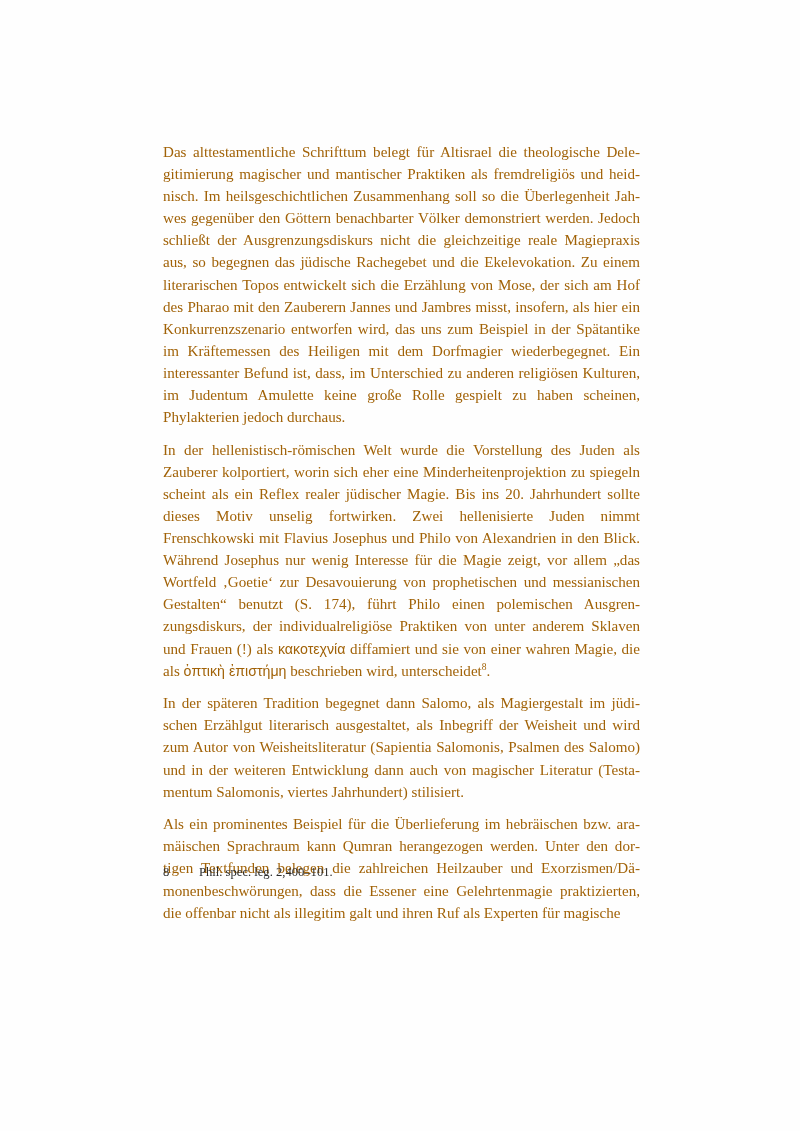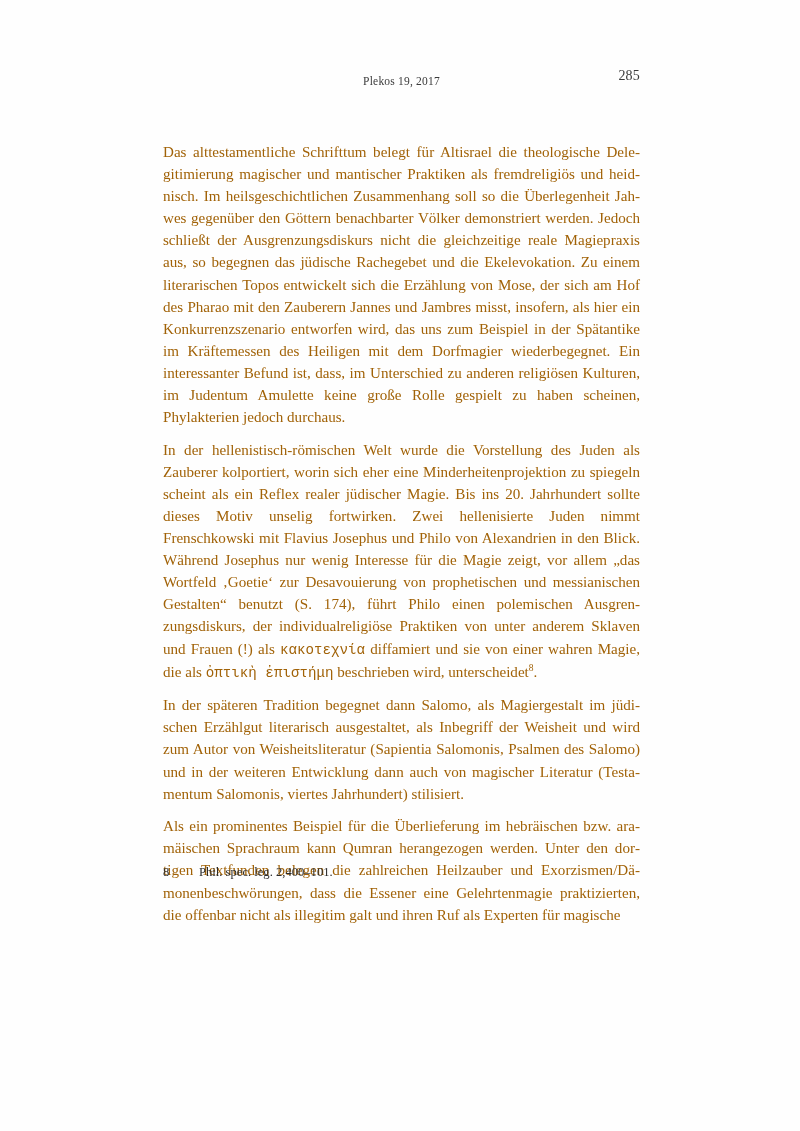--- a/index.html
+++ b/index.html
@@ -66,21 +66,21 @@
     text-align: justify;
     text-justify: inter-word;
     color: #a16207;
     hyphens: manual;
     -webkit-hyphens: manual;
   }
   p.para:last-child { margin-bottom: 0; }
 
   .it { }
   .gr {
-    font-family: Liberation Mono, monospace;
+    font-family: Liberation Sans, sans-serif;
     font-size: 14.2px;
     margin-top: 8px;
   }
   sup.fnref {
     font-size: 9.5px;
     vertical-align: super;
     line-height: 0;
   }
 
   
@@ -102,24 +102,20 @@
   }
   .footnote-text {
     flex: 1 1 auto;
   }
 </style>
 </head>
 <body>
 
 <div class="page">
 
-  <div class="running-head">
-    <div class="running-head-title">Plekos 19, 2017</div>
-    <div class="running-head-folio">285</div>
-  </div>
 
   <div class="textblock">
     <p class="para">Das alttestamentliche Schrifttum belegt für Altisrael die theologische Dele­gitimierung magischer und mantischer Praktiken als fremdreligiös und heid­nisch. Im heilsgeschichtlichen Zusammenhang soll so die Überlegenheit Jah­wes gegenüber den Göttern benachbarter Völker demonstriert werden. Je­doch schließt der Ausgrenzungsdiskurs nicht die gleichzeitige reale Magie­praxis aus, so begegnen das jüdische Rachegebet und die Ekelevokation. Zu einem literarischen Topos entwickelt sich die Erzählung von Mose, der sich am Hof des Pharao mit den Zauberern Jannes und Jambres misst, insofern, als hier ein Konkurrenzszenario entworfen wird, das uns zum Beispiel in der Spätantike im Kräftemessen des Heiligen mit dem Dorfmagier wiederbegeg­net. Ein interessanter Befund ist, dass, im Unterschied zu anderen religiösen Kulturen, im Judentum Amulette keine große Rolle gespielt zu haben schei­nen, Phylakterien jedoch durchaus.</p>
     <p class="para"><span>In der hellenistisch-römischen Welt wurde die Vorstellung des Juden als Zauberer kolportiert, worin sich eher eine Minderheitenprojektion zu spie­geln scheint als ein Reflex realer jüdischer Magie. Bis ins 20. Jahrhundert sollte dieses Motiv unselig fortwirken. Zwei hellenisierte Juden nimmt Frenschkowski mit Flavius Josephus und Philo von Alexandrien in den Blick. Während Josephus nur wenig Interesse für die Magie zeigt, vor allem „das Wortfeld ‚Goetie‘ zur Desavouierung von prophetischen und messia­nischen Gestalten“ benutzt (S. 174), führt Philo einen polemischen Ausgren­zungsdiskurs, der individualreligiöse Praktiken von unter anderem Sklaven und Frauen (!) als </span><span class="gr">κακοτεχνία</span><span> diffamiert und sie von einer wahren Magie, die als </span><span class="gr">ὀπτικὴ ἐπιστήμη</span><span> beschrieben wird, unterscheidet</span><sup class="fnref">8</sup><span>.</span></p>
     <p class="para"><span>In der späteren Tradition begegnet dann Salomo, als Magiergestalt im jüdi­schen Erzählgut literarisch ausgestaltet, als Inbegriff der Weisheit und wird zum Autor von Weisheitsliteratur (</span><span class="it">Sapientia Salomonis</span><span>, Psalmen des Salomo) und in der weiteren Entwicklung dann auch von magischer Literatur (</span><span class="it">Testa­mentum Salomonis</span><span>, viertes Jahrhundert) stilisiert.</span></p>
     <p class="para">Als ein prominentes Beispiel für die Überlieferung im hebräischen bzw. ara­mäischen Sprachraum kann Qumran herangezogen werden. Unter den dor­tigen Textfunden belegen die zahlreichen Heilzauber und Exorzismen/Dä­monenbeschwörungen, dass die Essener eine Gelehrtenmagie praktizierten, die offenbar nicht als illegitim galt und ihren Ruf als Experten für magische</p>
   </div>
 
   <div class="footnotes">
     <div class="footnote">

